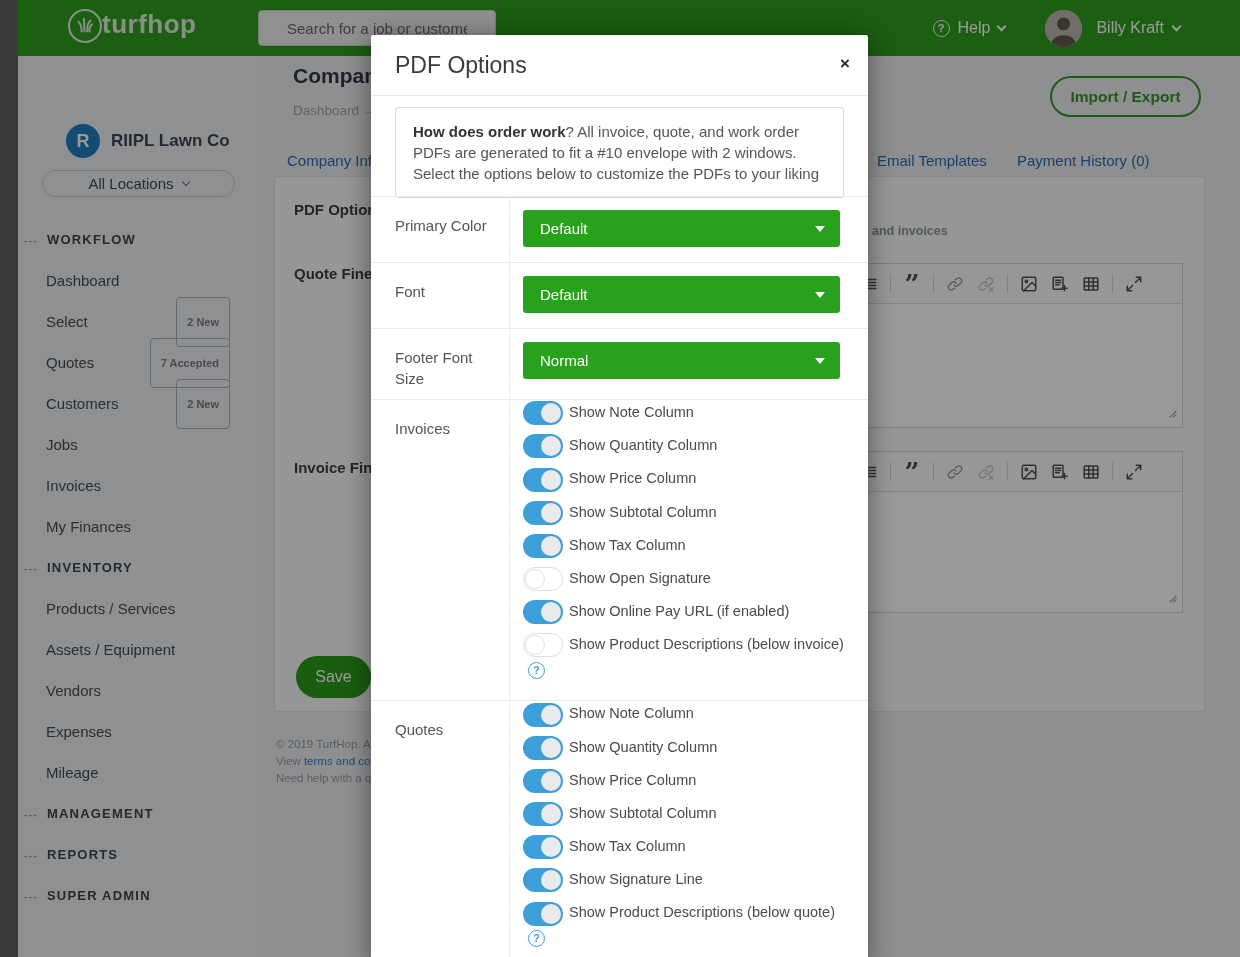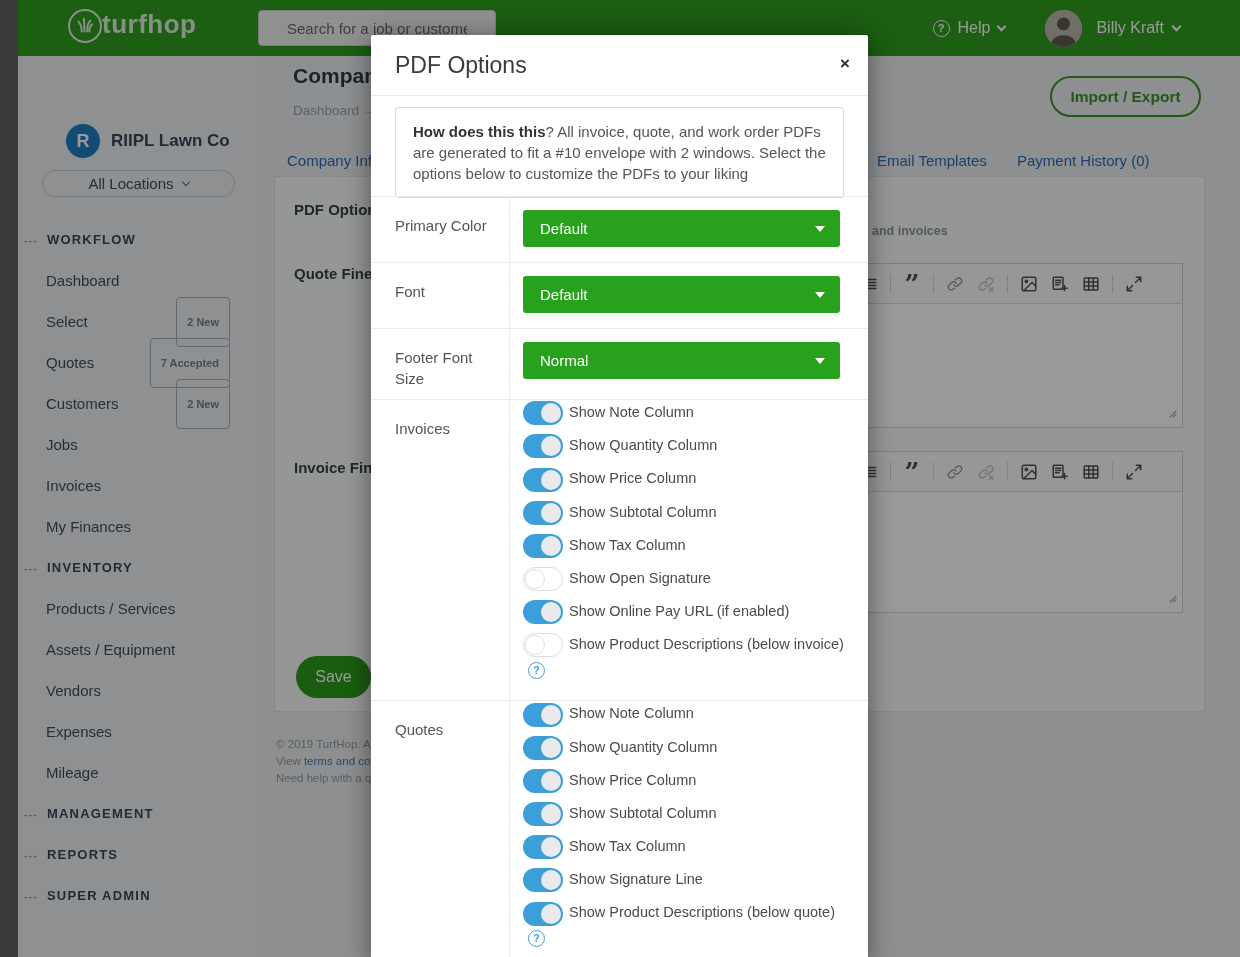--- a/index.html
+++ b/index.html
@@ -364,21 +364,21 @@
   </div>
 
   <div class="backdrop"></div>
 
   <div class="modal">
     <div class="modal-head">
       <span class="modal-title">PDF Options</span>
       <span class="modal-close">×</span>
     </div>
     <div class="intro-box">
-      <b>How does this this</b><span>? All invoice, quote, and work order PDFs are generated to fit a #10 envelope with 2 windows. Select the options below to customize the PDFs to your liking</span>
+      <b>How does order work</b><span>? All invoice, quote, and work order PDFs are generated to fit a #10 envelope with 2 windows. Select the options below to customize the PDFs to your liking</span>
     </div>
     <div class="mrows">
 
       <div class="mrow row-pc">
         <div class="mlabel">Primary Color</div>
         <div class="mctrl">
           <div class="gselect">
             <span>Default</span>
             <span class="caret"></span>
           </div>

